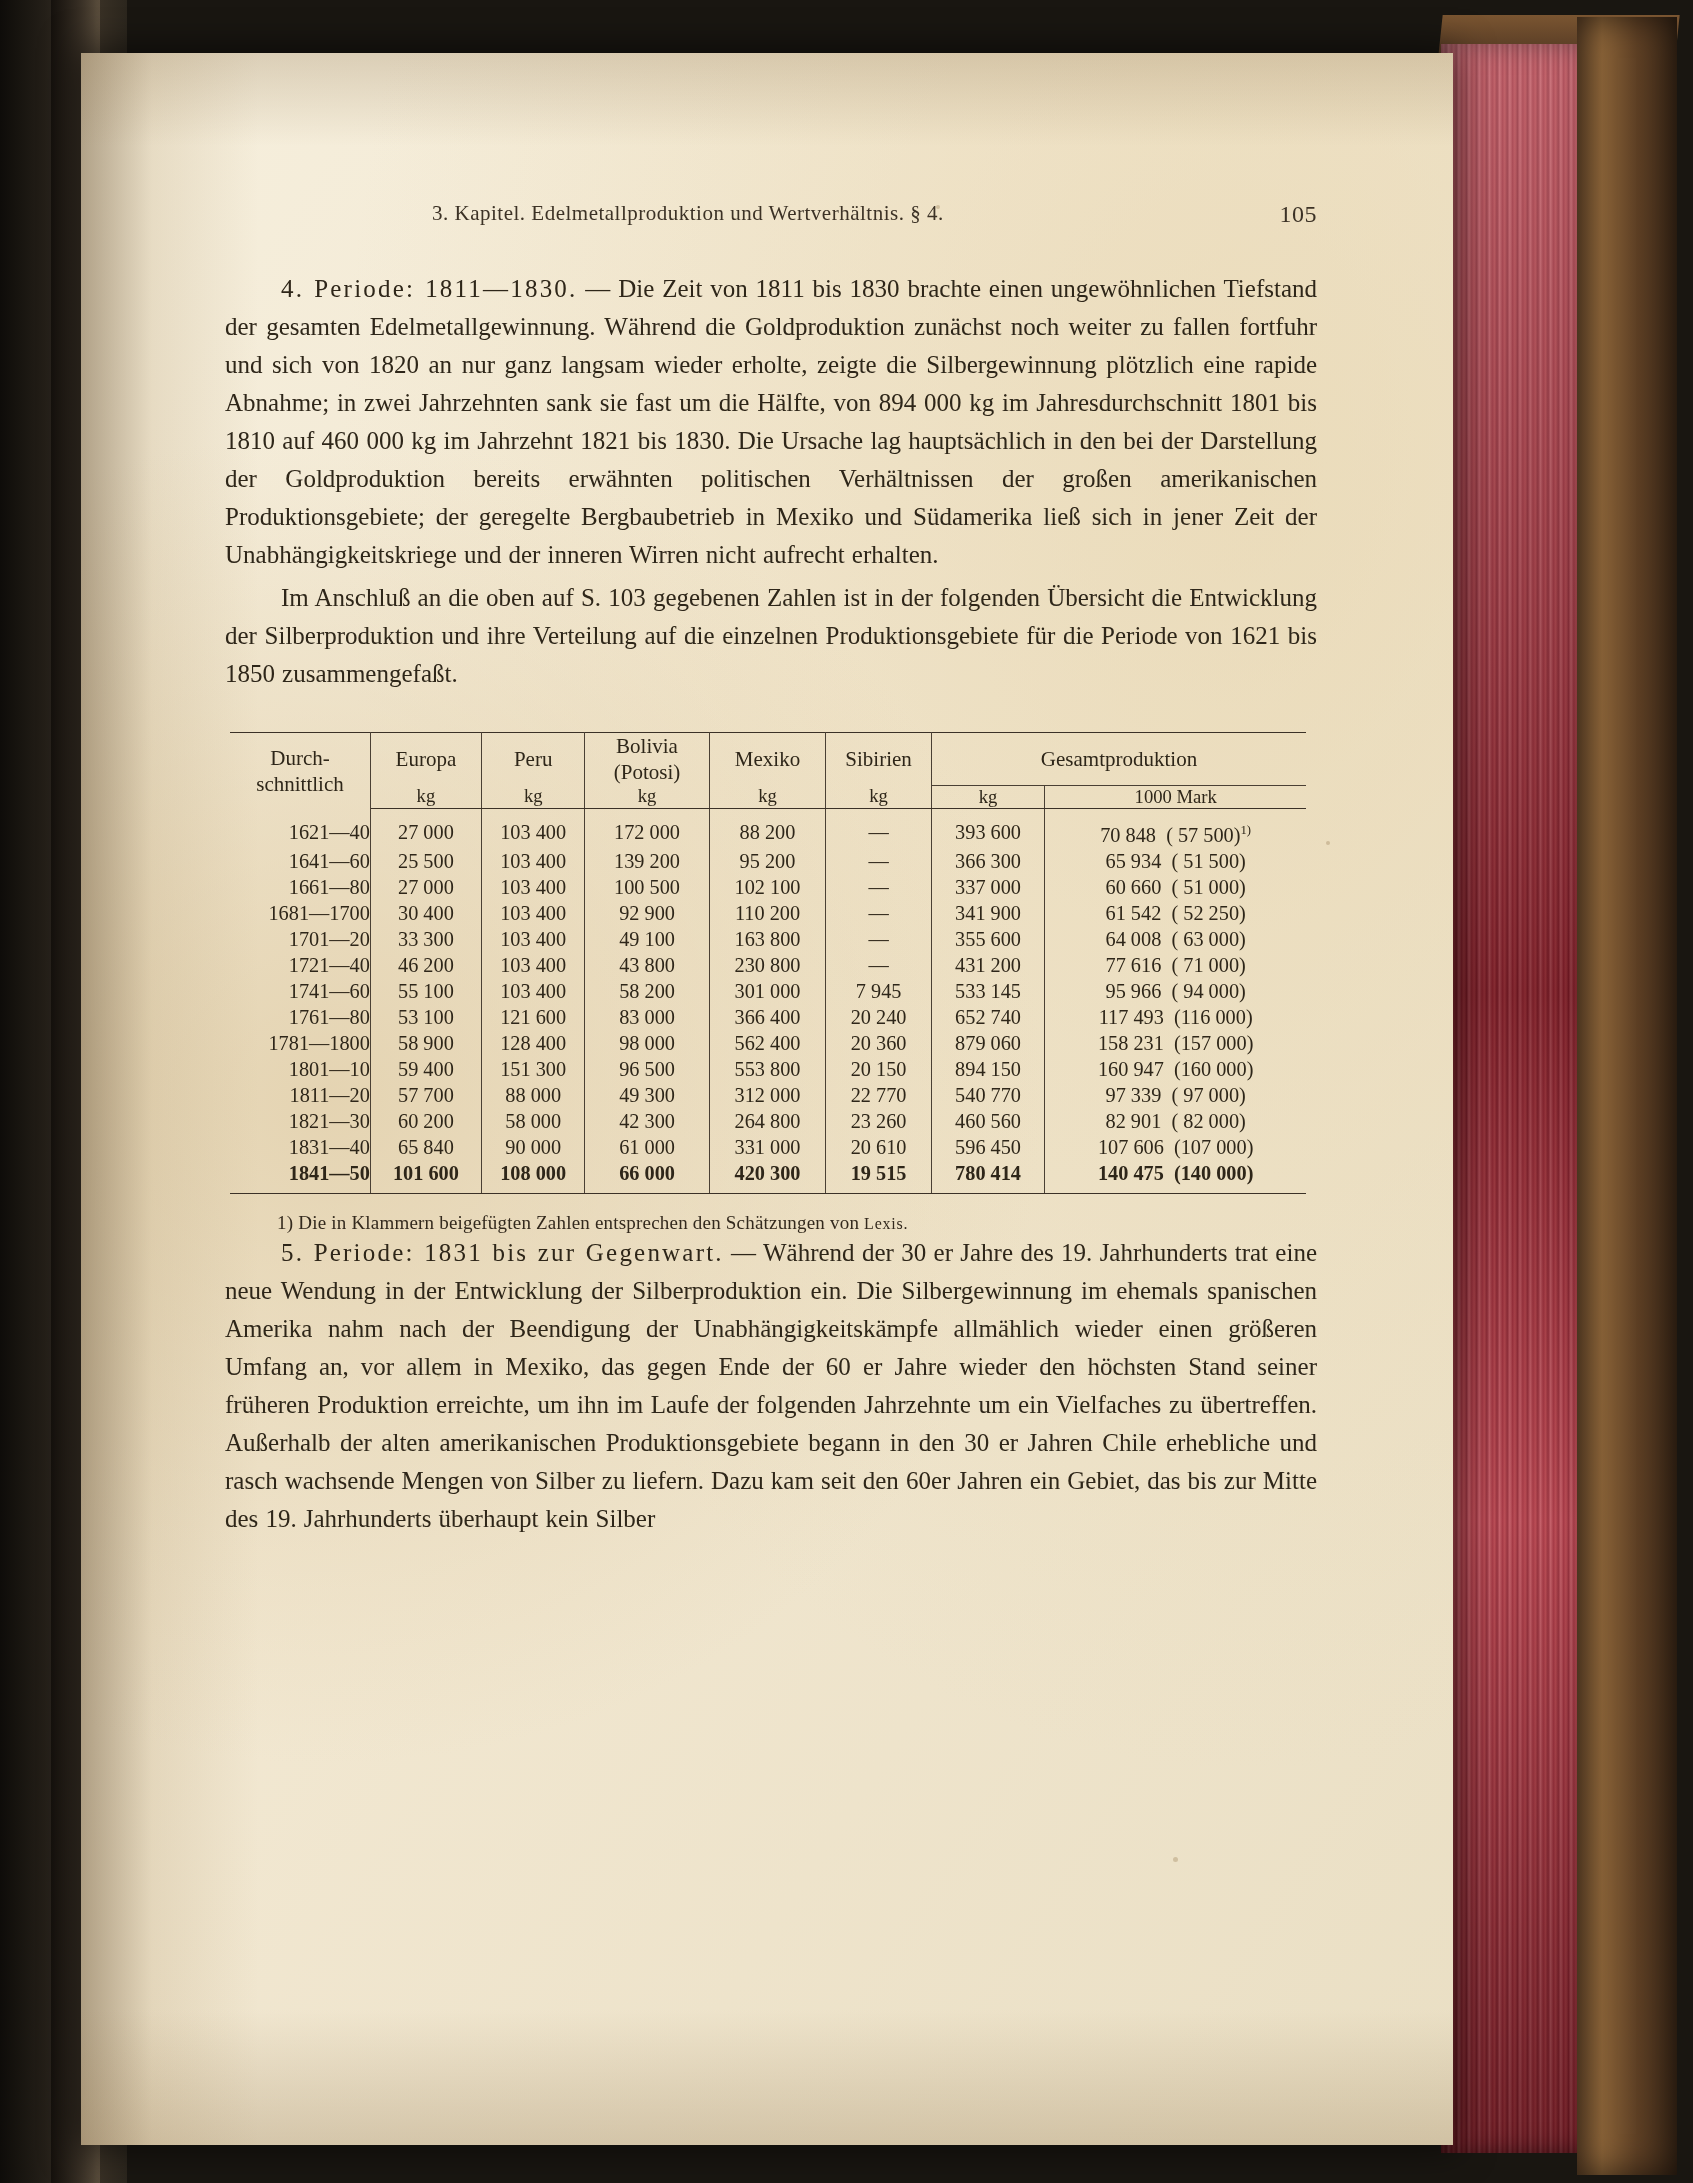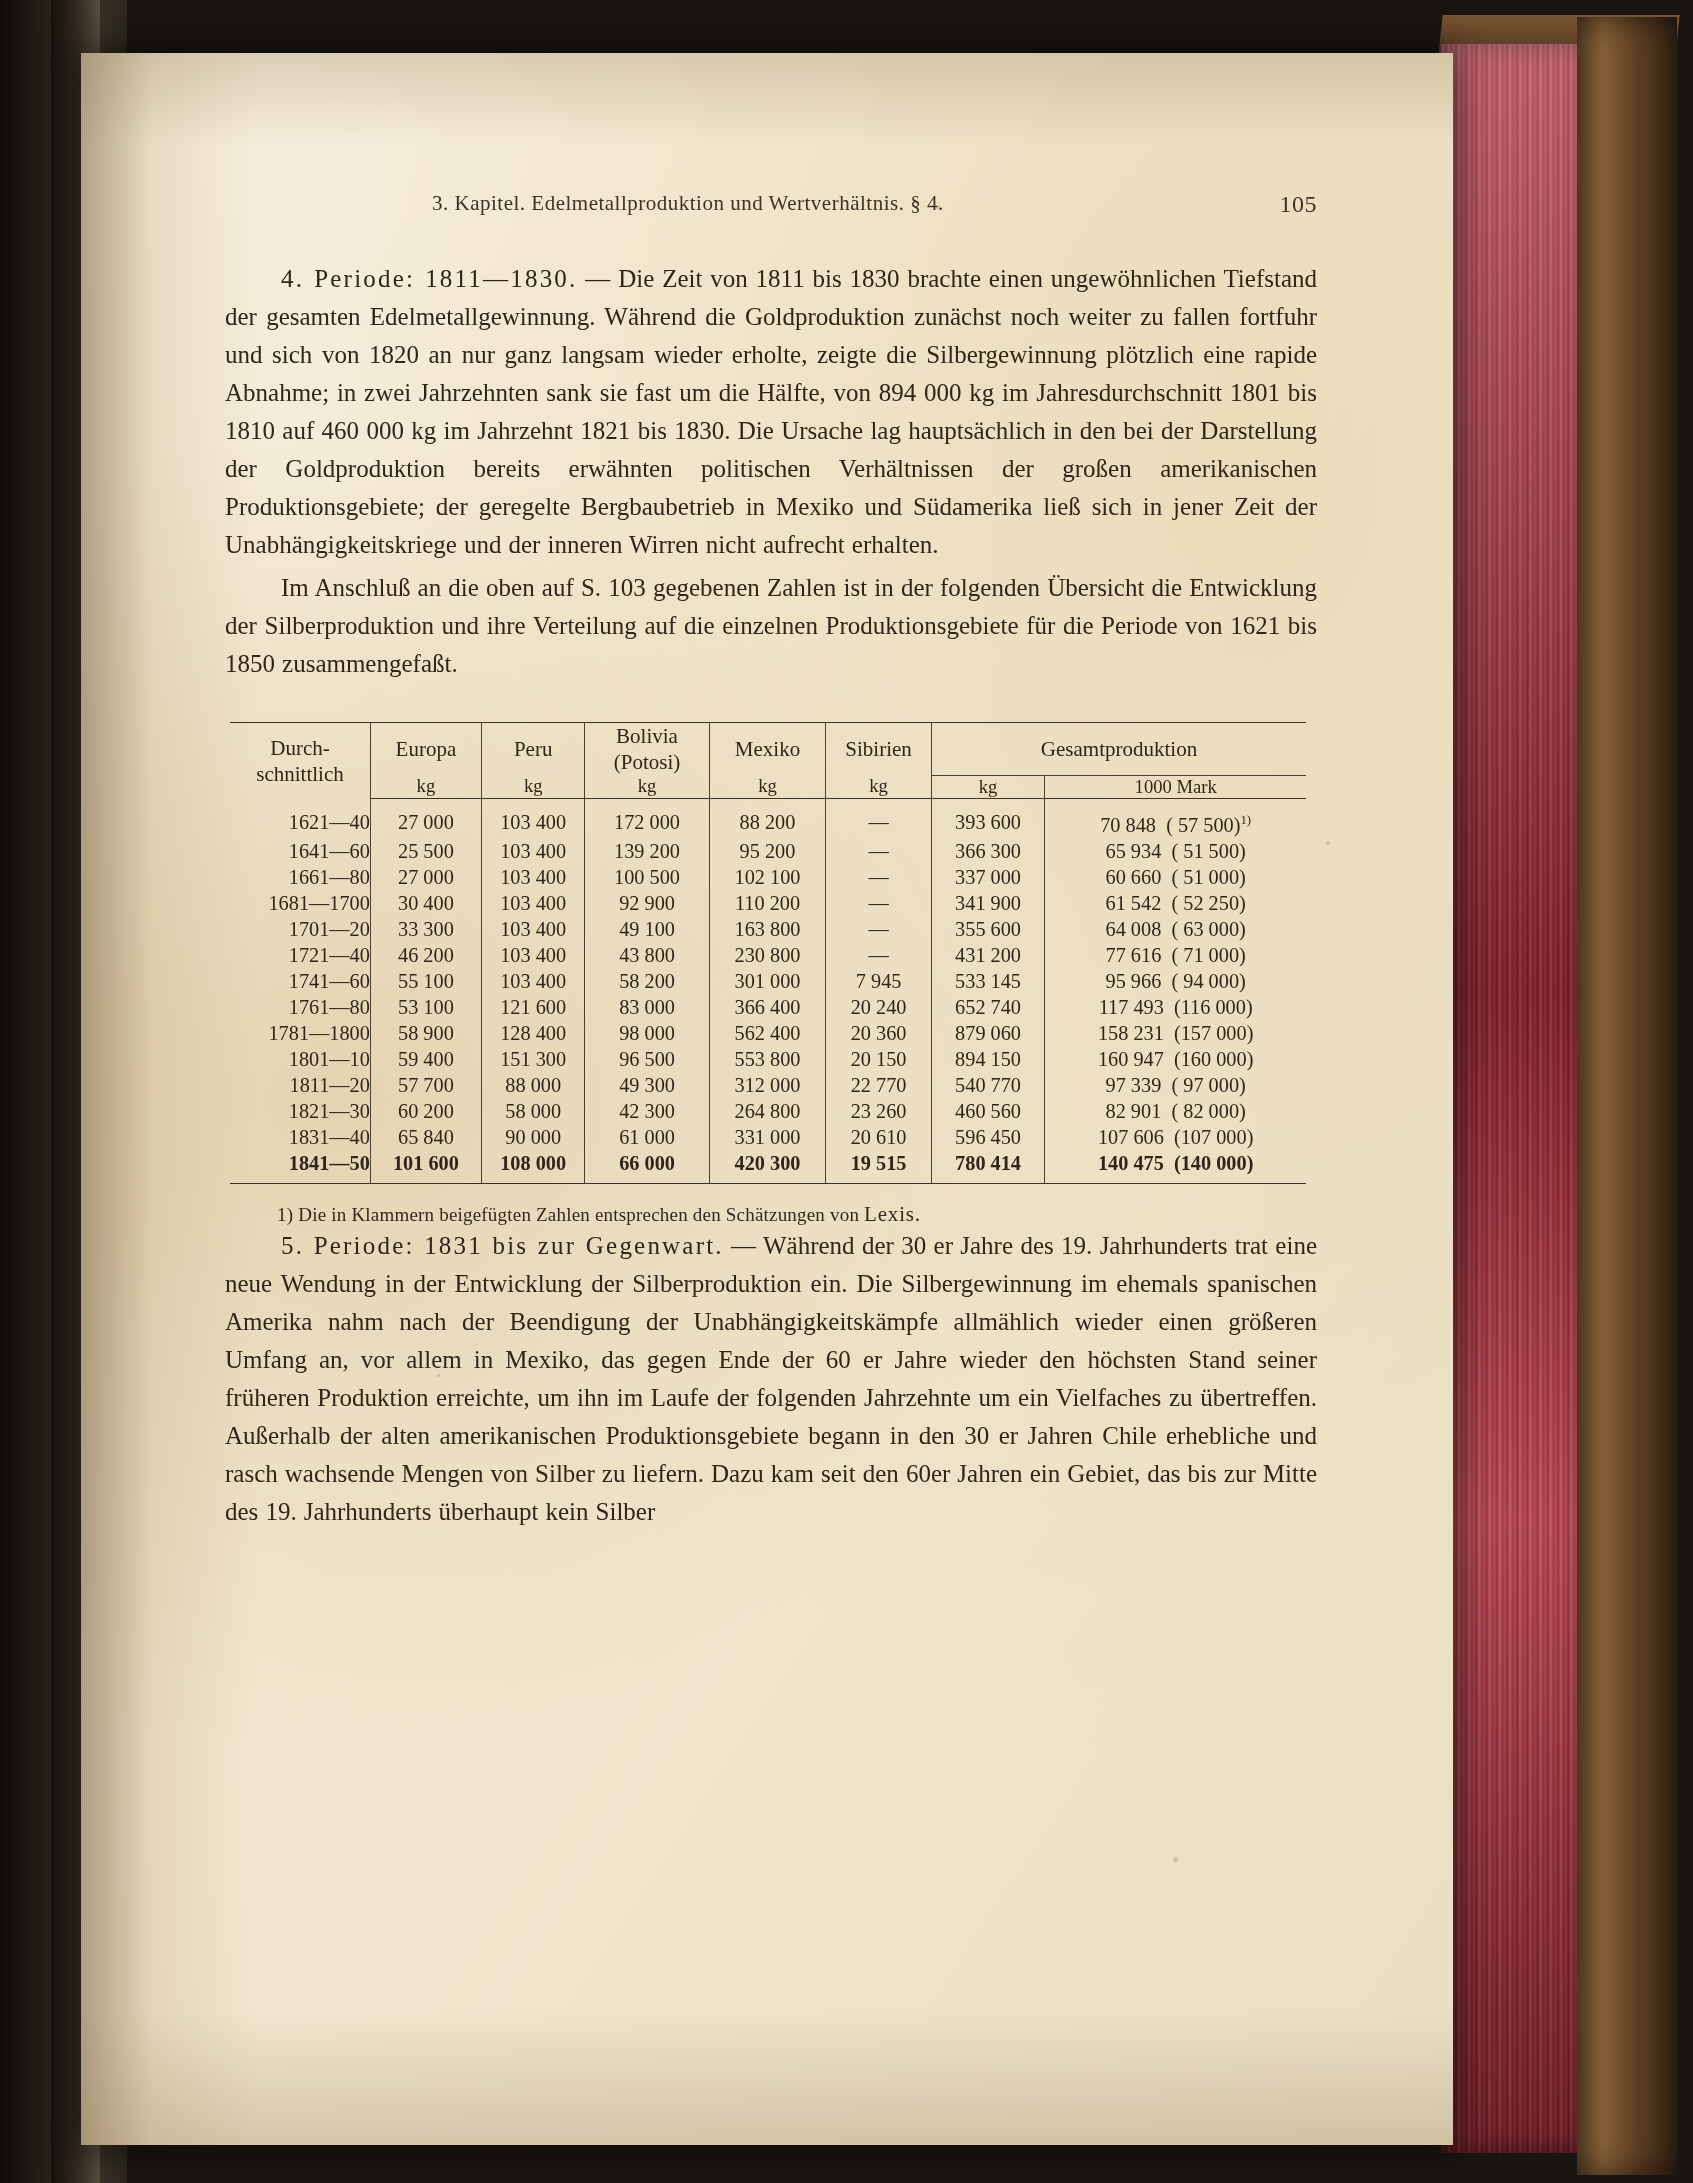--- a/index.html
+++ b/index.html
@@ -113,21 +113,21 @@
     position:absolute;
     left: 1440px; top: 15.2px;
     width: 237px; height: 51px;
     background: linear-gradient(to bottom, #7a5531, #4a3220);
     transform: skewX(-6deg);
   }
   
   .content {
     position: absolute;
     left: 144px;
-    top: 138px;
+    top: 148px;
     width: 1092px;
   }
   .running-head {
     font-size: 21px;
     letter-spacing: 0.5px;
     color: #3c3226;
     white-space: nowrap;
     margin-bottom: 44px;
     position: relative;
     padding-left: 207px;
@@ -206,21 +206,21 @@
   }
   tbody tr:first-child td { padding-top: 8.5px; }
   tbody tr:last-child td { padding-bottom: 6.8px; font-weight: bold; }
   .footnote {
     margin-top: 18.6px;
     margin-left: 47px;
     font-size: 19px;
     color: #33291d;
     letter-spacing: 0.2px;
   }
-  .footnote .sc { font-size: 21px; letter-spacing: 0.8px; }
+  .footnote .sc { font-size: 16px; letter-spacing: 0.8px; }
   sup { font-size: 12.7px; vertical-align: super; }
 </style>
 </head>
 <body>
 
 <div class="scene">
   <div class="table-bg"></div>
   <div class="gutter">
     <div class="gutter-inner"></div>
   </div>

